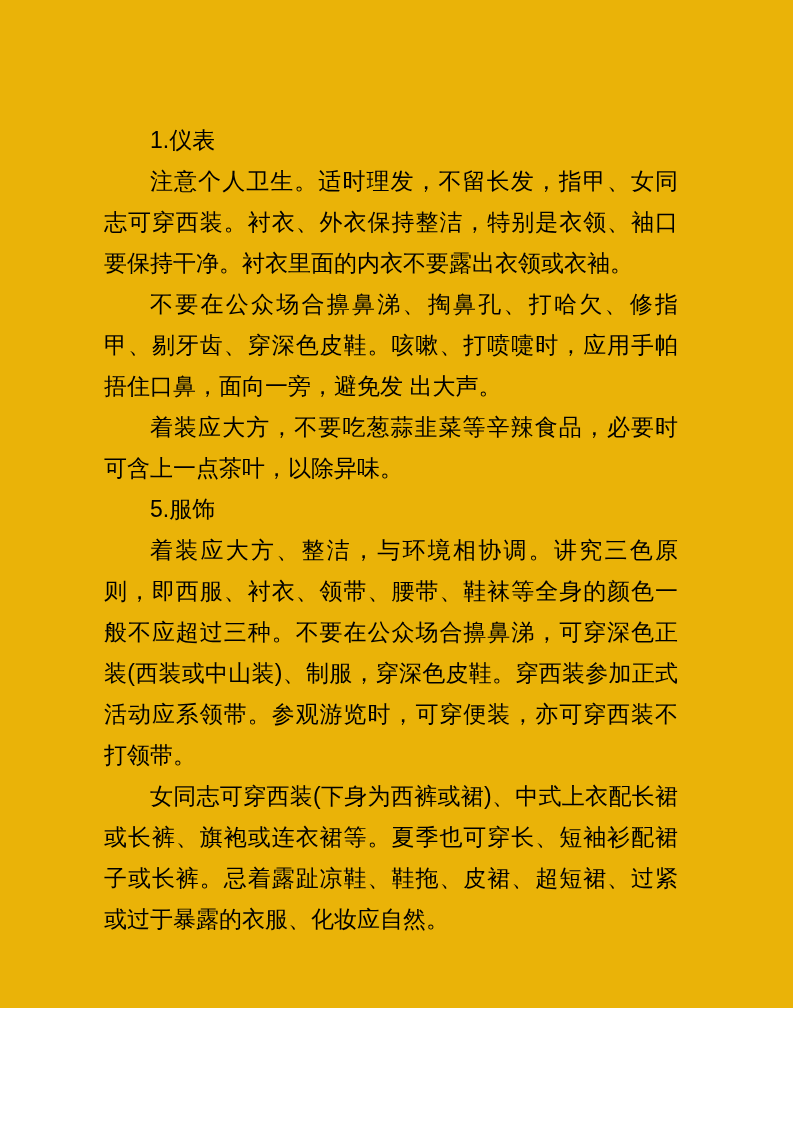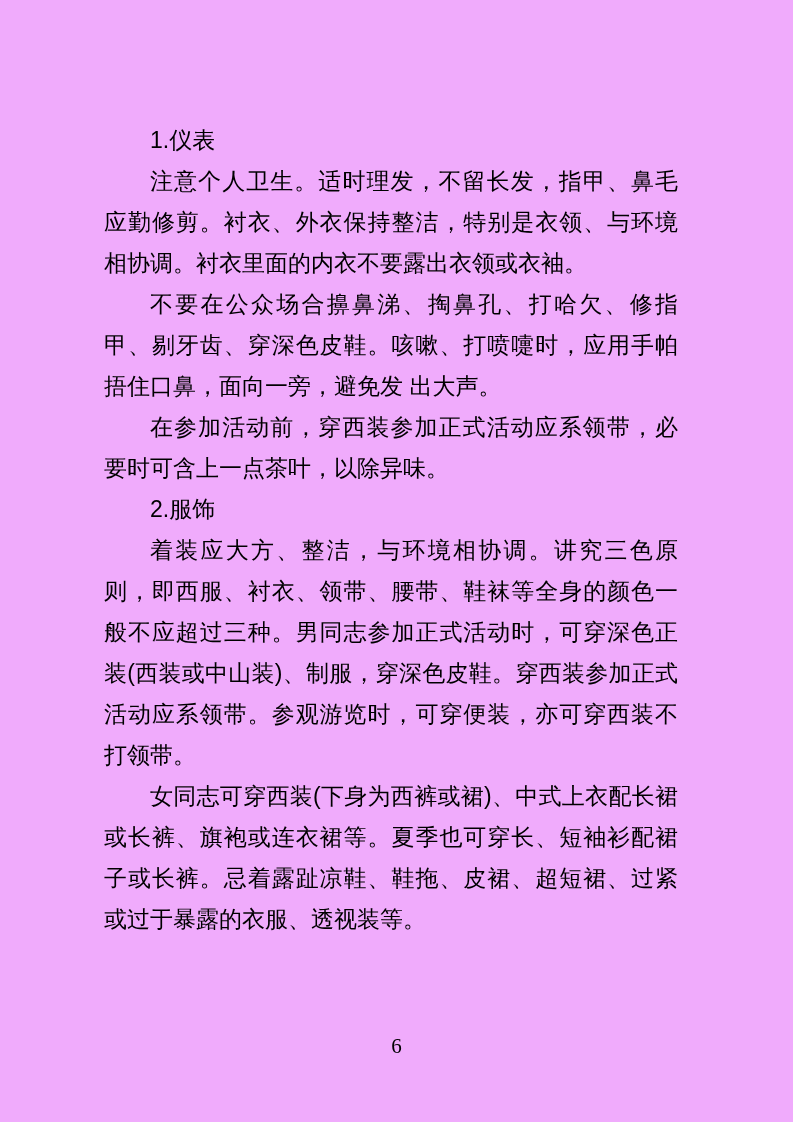--- a/index.html
+++ b/index.html
@@ -3,22 +3,22 @@
 <meta charset="utf-8">
 <style>
   html, body {
     margin: 0;
     padding: 0;
     background: #ffffff;
   }
   .page {
     position: relative;
     width: 793px;
-    height: 1122px;
-    background: #f0abfc;
+    height: 1008px;
+    background: #eab308;
     overflow: hidden;
     font-family: "Liberation Sans", "DejaVu Sans", sans-serif;
     color: #000000;
   }
   .content {
     position: absolute;
     left: 104px;
     top: 120px;
     width: 574px;
   }
@@ -49,29 +49,29 @@
   }
 </style>
 </head>
 <body>
 
 <div class="page">
   <div class="content">
 
     <h2 class="heading">1.仪表</h2>
 
-    <p class="para">注意个人卫生。适时理发，不留长发，指甲、鼻毛应勤修剪。衬衣、外衣保持整洁，特别是衣领、与环境相协调。衬衣里面的内衣不要露出衣领或衣袖。</p>
+    <p class="para">注意个人卫生。适时理发，不留长发，指甲、女同志可穿西装。衬衣、外衣保持整洁，特别是衣领、袖口要保持干净。衬衣里面的内衣不要露出衣领或衣袖。</p>
 
     <p class="para">不要在公众场合擤鼻涕、掏鼻孔、打哈欠、修指甲、剔牙齿、穿深色皮鞋。咳嗽、打喷嚏时，应用手帕捂住口鼻，面向一旁，避免发 出大声。</p>
 
-    <p class="para">在参加活动前，穿西装参加正式活动应系领带，必要时可含上一点茶叶，以除异味。</p>
+    <p class="para">着装应大方，不要吃葱蒜韭菜等辛辣食品，必要时可含上一点茶叶，以除异味。</p>
 
 
-    <h2 class="heading">2.服饰</h2>
+    <h2 class="heading">5.服饰</h2>
 
-    <p class="para">着装应大方、整洁，与环境相协调。讲究三色原则，即西服、衬衣、领带、腰带、鞋袜等全身的颜色一般不应超过三种。男同志参加正式活动时，可穿深色正装(西装或中山装)、制服，穿深色皮鞋。穿西装参加正式活动应系领带。参观游览时，可穿便装，亦可穿西装不打领带。</p>
+    <p class="para">着装应大方、整洁，与环境相协调。讲究三色原则，即西服、衬衣、领带、腰带、鞋袜等全身的颜色一般不应超过三种。不要在公众场合擤鼻涕，可穿深色正装(西装或中山装)、制服，穿深色皮鞋。穿西装参加正式活动应系领带。参观游览时，可穿便装，亦可穿西装不打领带。</p>
 
-    <p class="para">女同志可穿西装(下身为西裤或裙)、中式上衣配长裙或长裤、旗袍或连衣裙等。夏季也可穿长、短袖衫配裙子或长裤。忌着露趾凉鞋、鞋拖、皮裙、超短裙、过紧或过于暴露的衣服、透视装等。</p>
+    <p class="para">女同志可穿西装(下身为西裤或裙)、中式上衣配长裙或长裤、旗袍或连衣裙等。夏季也可穿长、短袖衫配裙子或长裤。忌着露趾凉鞋、鞋拖、皮裙、超短裙、过紧或过于暴露的衣服、化妆应自然。</p>
 
   </div>
 
   <div class="page-number">6</div>
 </div>
 
 </body></html>

